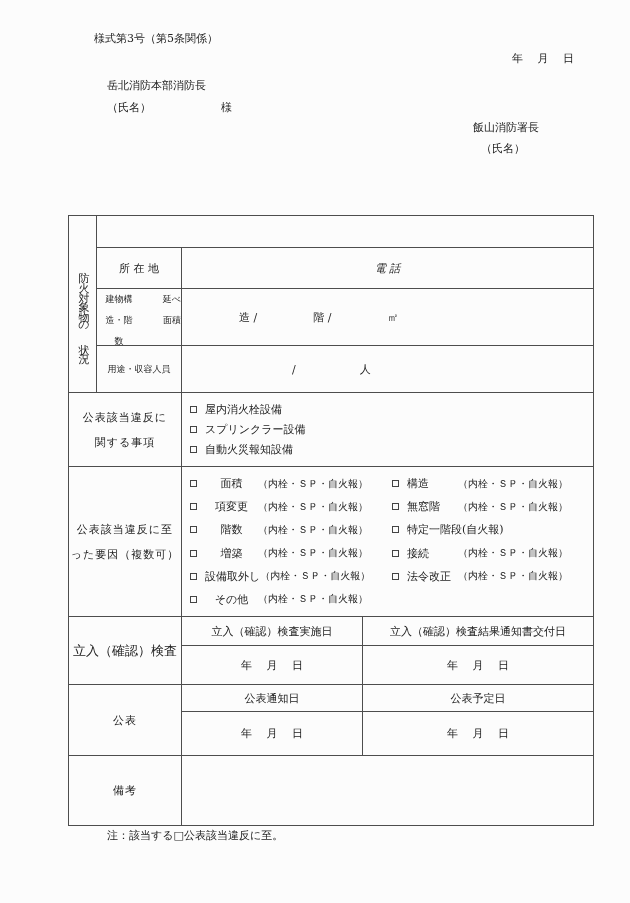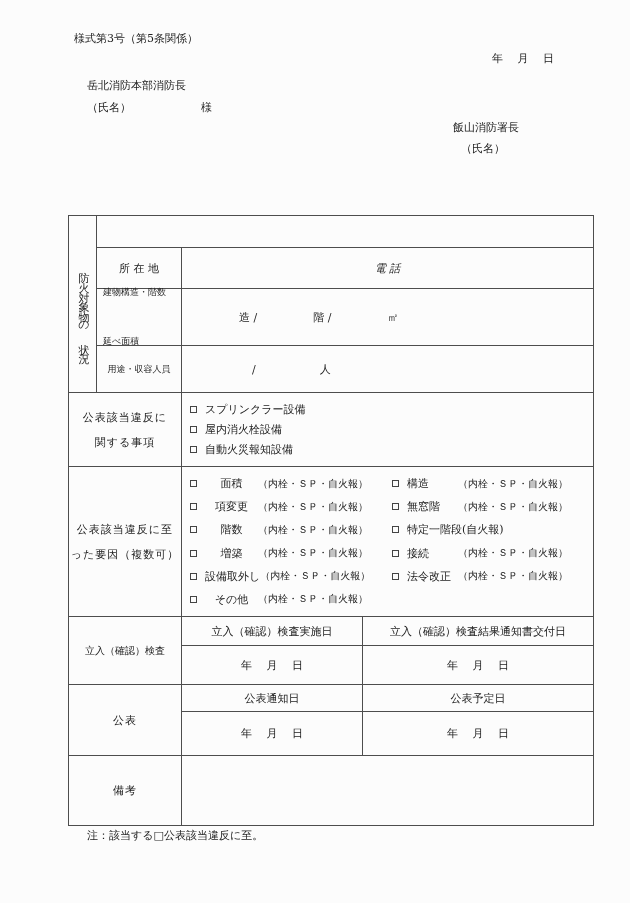--- a/index.html
+++ b/index.html
@@ -6,21 +6,21 @@
   html,body { background:#e8e8e8; }
   .page {
     position:relative;
     width:630px; height:903px;
     background:#fcfcfc;
     color:#222;
     font-family:"DejaVu Serif","Liberation Serif",serif;
     font-size:11px;
     overflow:hidden;
   }
-  .abs { position:absolute; white-space:nowrap; }
+  .abs { position:absolute; white-space:nowrap;margin-left:20px; }
   .form-no   { left:74px;  top:31px; }
   .hdr-date  { left:492px; top:51px; }
   .addr1     { left:87px;  top:78px; }
   .addr2     { left:87px;  top:100px; }
   .addr2 .honorific { display:inline-block; margin-left:70px; }
   .sender1   { left:453px; top:120px; }
   .sender2   { left:461px; top:141px; }
   .title     { left:0; top:162px; width:630px; text-align:center;
                font-size:15px; font-weight:normal; letter-spacing:3px; }
   .intro     { left:87px; top:194px; }
@@ -40,46 +40,46 @@
   
   .secA { height:177px; }
   .vlabel {
     width:28px; border-right:1px solid #4d4d4d;
     writing-mode:vertical-rl; text-orientation:upright;
     display:flex; align-items:center; justify-content:center;
     letter-spacing:10px; padding-top:10px;
   }
   .secA-rows { flex:1; display:flex; flex-direction:column; }
   .srow { display:flex; border-bottom:1px solid #4d4d4d; }
-  .srow:last-child { border-bottom:none; }
+  .srow:last-child { border-bottom:none;gap:40px; }
   .rowName  { height:32px; }
   .rowAddr  { height:41px; }
   .rowStruct{ height:57px; }
   .rowUse   { flex:1; }
   .lbl {
     width:85px; border-right:1px solid #4d4d4d;
     display:flex; align-items:center; justify-content:center;
     text-align:center;
   }
   .lbl.small { font-size:9px; }
-  .lbl.two-line { flex-direction:column; align-items:flex-start;
+  .lbl.two-line { flex-direction:row; align-items:flex-start;
                   padding-left:6px; line-height:21px;gap:28px; }
   .val { flex:1; display:flex; align-items:center; }
   .val.center { justify-content:center;font-style:italic; }
   .struct-val { padding-left:57px; gap:56px; }
   .use-val    { padding-left:70px; gap:64px; }
 
   
   .mlabel {
     width:113px; border-right:1px solid #4d4d4d;
     display:flex; flex-direction:column;
     align-items:center; justify-content:center;
     text-align:center; line-height:25px; letter-spacing:1px;
   }
-  .mlabel.small { font-size:10px; letter-spacing:0; }
+  .mlabel.small { font-size:13px; letter-spacing:0; }
 
   
   .cbox {
     display:inline-block; width:7px; height:7px;
     border:1px solid #444; background:#fcfcfc; flex:0 0 auto;
   }
   .chk-label { margin-left:8px; }
   .paren { font-size:10px; }
 
   
@@ -165,25 +165,25 @@
     </div>
 
     <div class="sec secB">
       <div class="mlabel">
         <div>公表該当違反に</div>
         <div>関する事項</div>
       </div>
       <div class="mcontent">
         <div class="crow">
           <span class="cbox"></span>
+          <span class="chk-label">屋内消火栓設備</span>
+        </div>
+        <div class="crow">
+          <span class="cbox"></span>
           <span class="chk-label">スプリンクラー設備</span>
-        </div>
-        <div class="crow">
-          <span class="cbox"></span>
-          <span class="chk-label">屋内消火栓設備</span>
         </div>
         <div class="crow">
           <span class="cbox"></span>
           <span class="chk-label">自動火災報知設備</span>
         </div>
       </div>
     </div>
 
     <div class="sec secC">
       <div class="mlabel">

